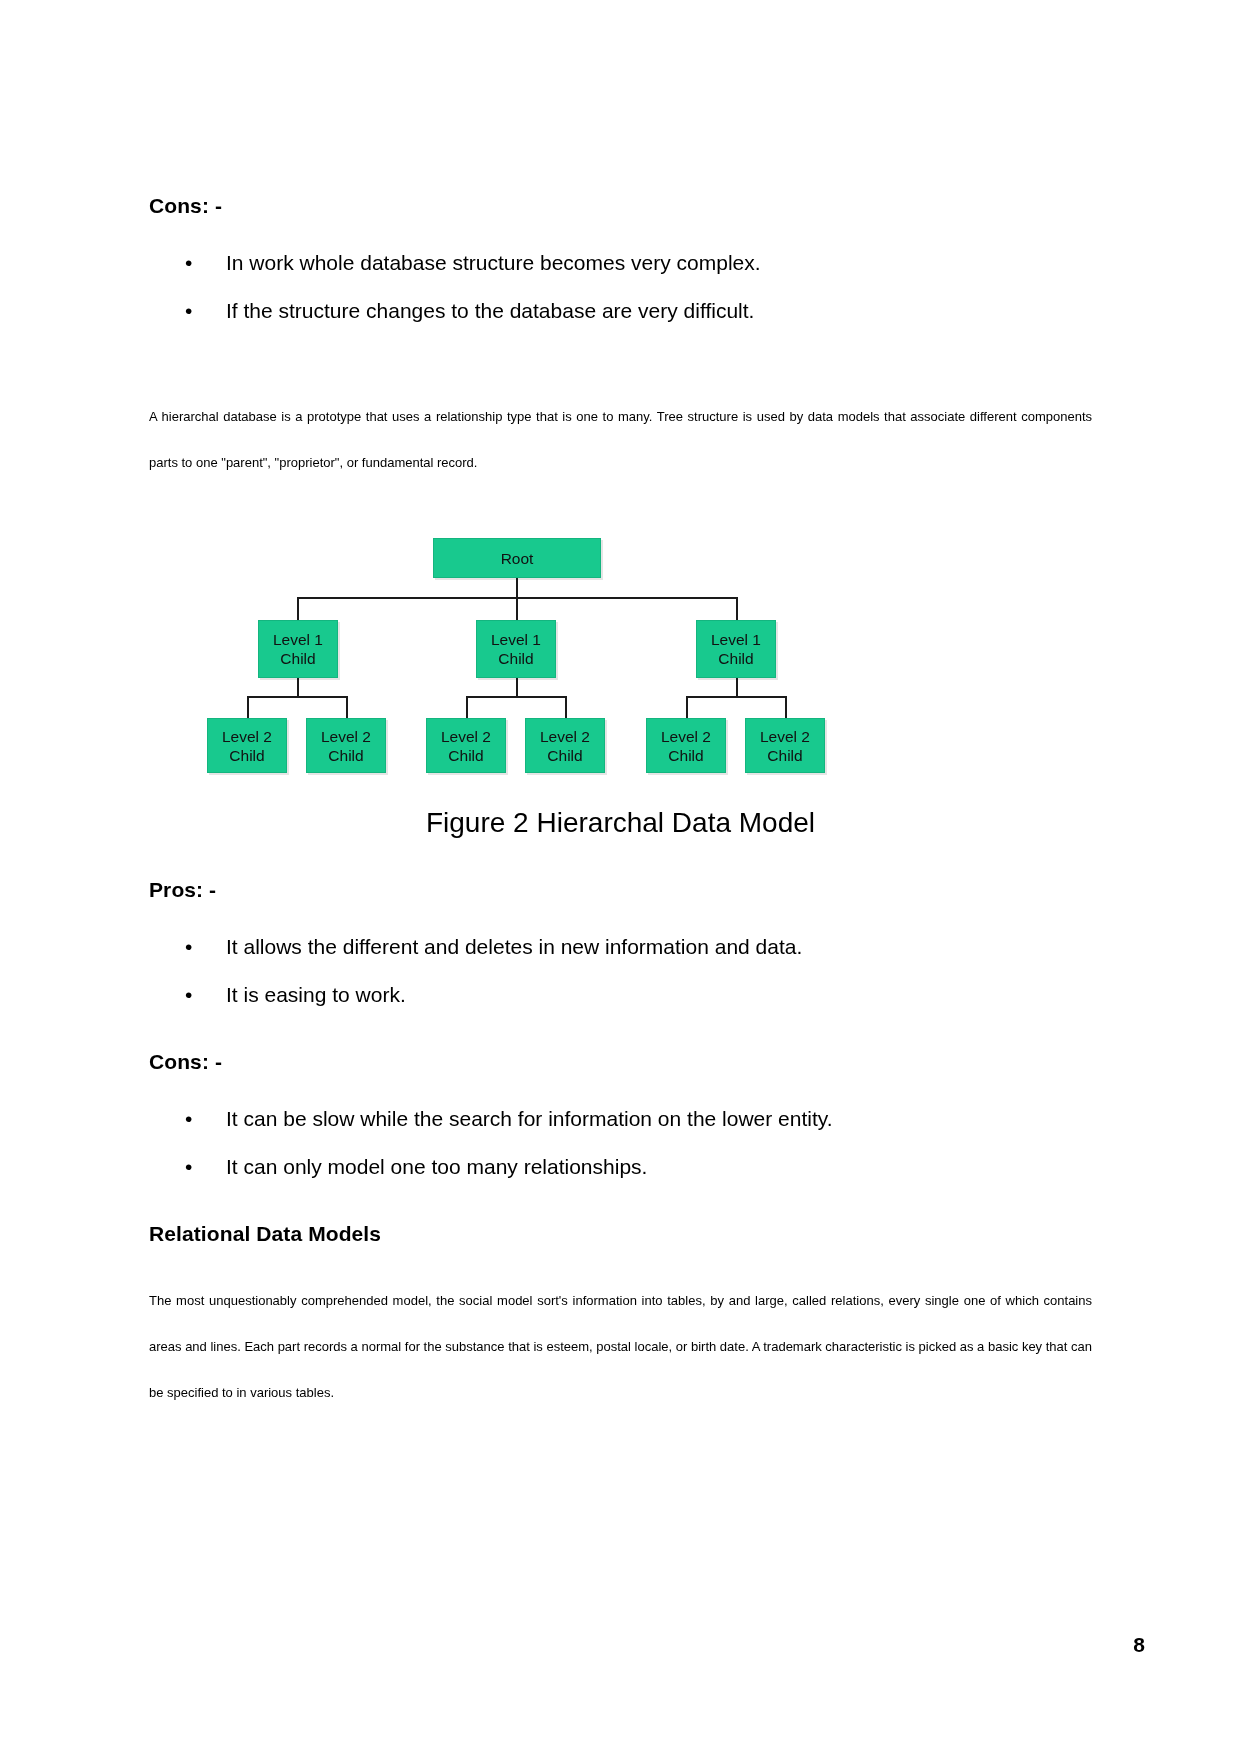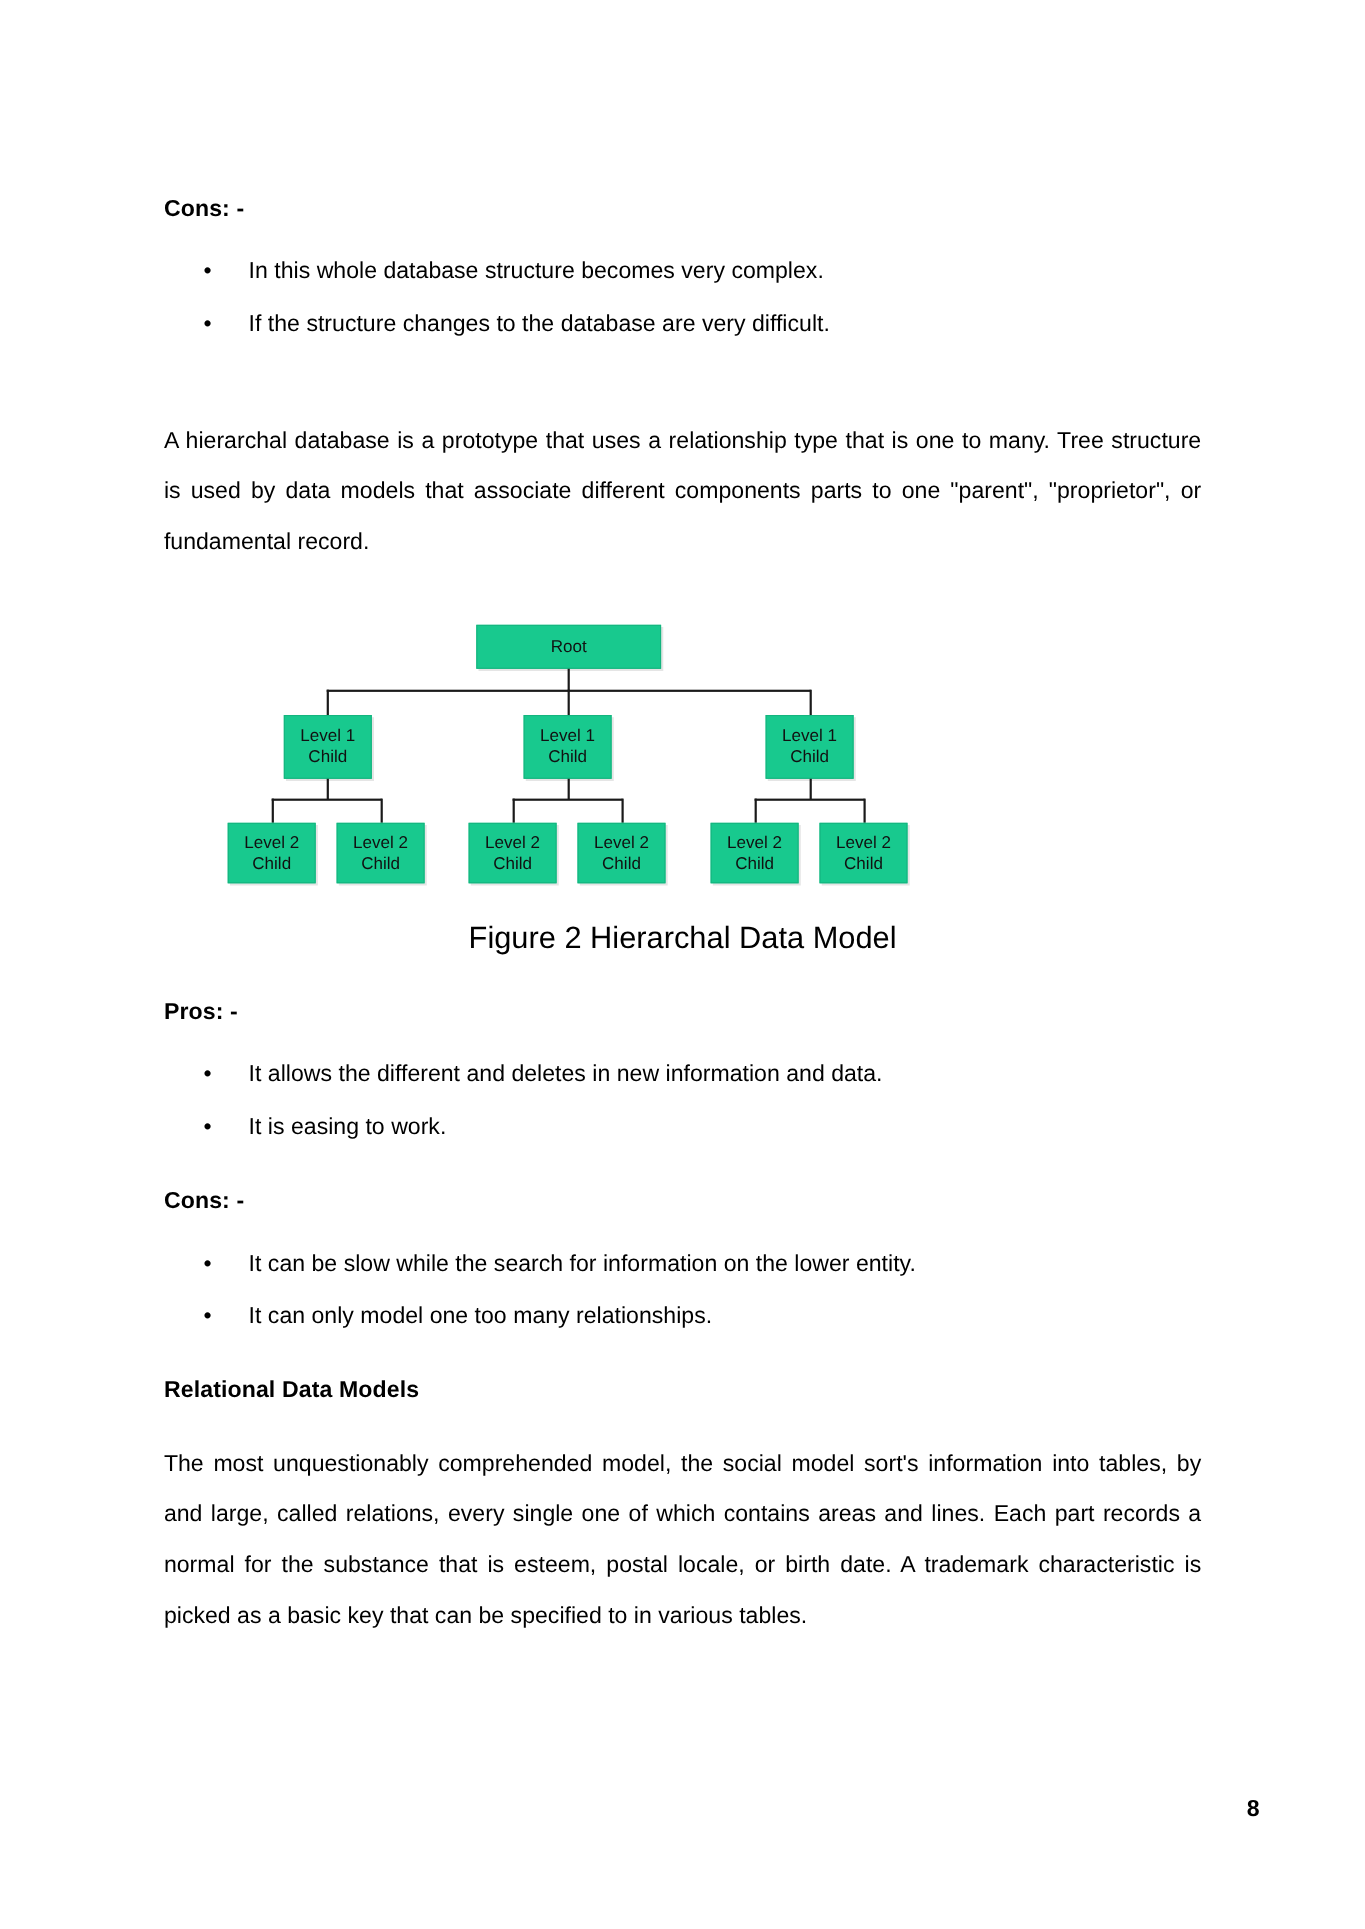--- a/index.html
+++ b/index.html
@@ -18,21 +18,21 @@
   .page {
     position: absolute;
     left: 0; top: 0;
     width: 1241px;
     height: 1754px;
     background: #ffffff;
   }
   .content {
     position: absolute;
     left: 149px;
-    top: 176px;
+    top: 192px;
     width: 943px;
   }
 
   
   .h-bold {
     font-weight: bold;
     font-size: 21px;
     line-height: 28px;
     letter-spacing: 0.1px;
     margin: 0;
@@ -58,21 +58,21 @@
   ul.bullets li .bullet-dot {
     position: absolute;
     left: 36px;
     top: 0px;
     font-size: 21px;
     line-height: 26px;
   }
 
   p.para {
     margin: 0;
-    font-size: 21px;
+    font-size: 13px;
     line-height: 46px;
     text-align: justify;
     text-justify: inter-word;
   }
   p.para.last-justify {
     text-align: justify;
   }
 
   
   .figure-wrap {
@@ -130,21 +130,21 @@
 <body>
 
 <div class="page">
   <div class="content">
 
     <div class="h-bold">Cons: -</div>
     <div class="spacer-after-head"></div>
     <ul class="bullets">
       <li>
         <span class="bullet-dot">•</span>
-        <span>In this whole database structure becomes very complex.</span>
+        <span>In work whole database structure becomes very complex.</span>
       </li>
       <li>
         <span class="bullet-dot">•</span>
         <span>If the structure changes to the database are very difficult.</span>
       </li>
     </ul>
 
     <div class="spacer-lg"></div>
 
     <div class="spacer-md"></div>

